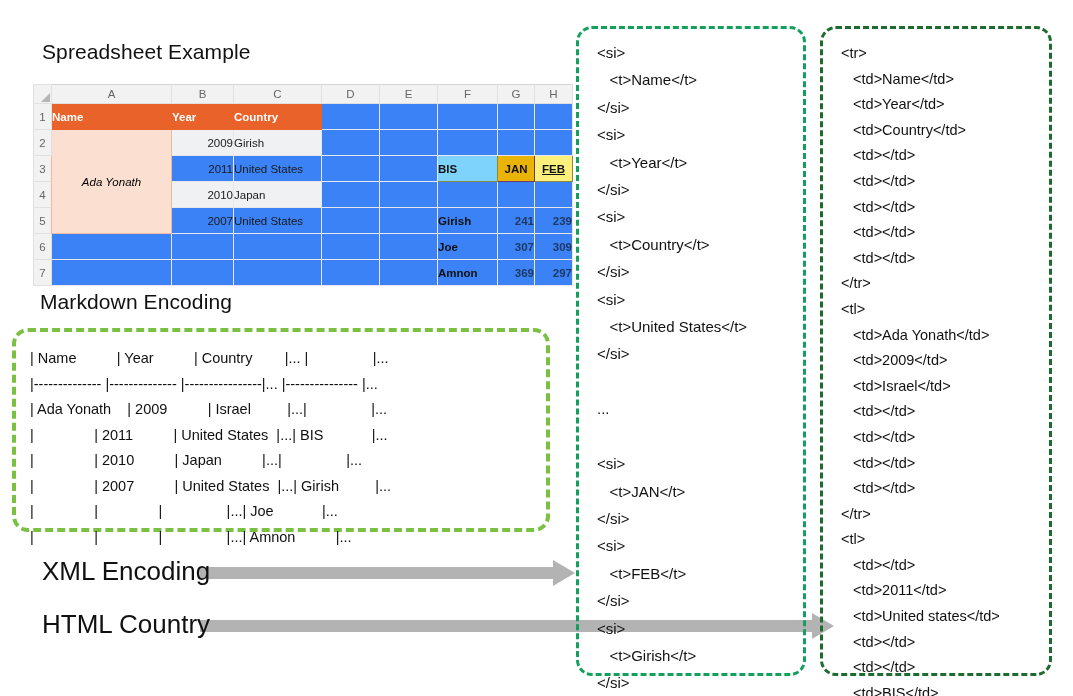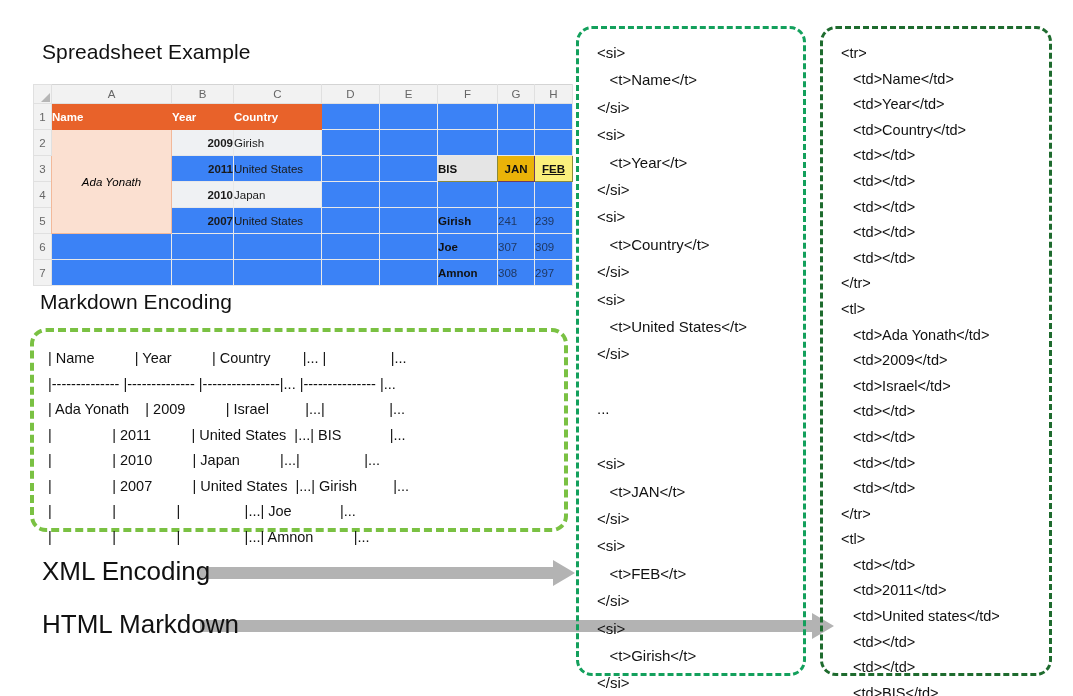--- a/index.html
+++ b/index.html
@@ -24,30 +24,30 @@
         border-style:solid;border-width:0 0 9px 9px;border-color:transparent transparent #b6b6b6 transparent;}
   .rowhdr{width:18px;background:#f2f2f2;color:#666;text-align:center;
           font-size:11.5px;border:1px solid #e0e0e0;height:25px;}
   .cell{border:1px solid #e8e8e8;height:25px;background:#3b82f6;
         padding:0 4px;vertical-align:middle;font-size:11.5px;}
   .hdr-orange{background:#e8622a;color:#fff;font-weight:bold;text-align:left;
               border:1px solid #e8622a;}
   .peach{background:#fbe0d1;border:1px solid #f2b99a;text-align:center;
          font-weight:normal;color:#000;font-style:italic;}
   .banded{background:#eff1f3;}
-  .num-right{text-align:right;font-weight:bold;color:#1a1a1a;padding-right:3px;}
+  .num-right{text-align:right;font-weight:normal;color:#1a1a1a;padding-right:3px;}
   .txt-left{text-align:left;color:#1a1a1a;}
-  .yellow{background:#e5e5e5;font-weight:bold;text-align:left;color:#111;
+  .yellow{background:#7dd3fc;font-weight:bold;text-align:left;color:#111;
           border:1px solid #8a8a3a;}
   .orchid{background:#eab308;font-weight:bold;text-align:center;color:#111;
           border:1px solid #6b3a68;}
   .yellow-c{background:#fbf07c;font-weight:bold;text-align:center;color:#111;
           border:1px solid #8a8a3a;text-decoration:underline;}
   .nm{font-weight:bold;color:#111;text-align:left;}
-  .navy{font-weight:normal;color:#1f3864;text-align:left;}
+  .navy{font-weight:bold;color:#1f3864;text-align:right;}
   .selrow td{border-top:1.5px solid #7ba7d7;}
 
   
   .dashbox{border-style:dashed;border-radius:16px;box-sizing:border-box;}
   .md-box{border:4px dashed #7ac143;}
   .xml-box{border:3.5px dashed #13a05c;}
   .html-box{border:3.5px dashed #1e6b2e;}
 
   pre.code{margin:0;white-space:pre;font-family:"Liberation Sans","DejaVu Sans",sans-serif;
            color:#111;}
@@ -167,51 +167,51 @@
     </tr>
 
     <tr>
       <td class="rowhdr">7</td>
       <td class="cell"></td>
       <td class="cell"></td>
       <td class="cell"></td>
       <td class="cell"></td>
       <td class="cell"></td>
       <td class="cell nm">Amnon</td>
-      <td class="cell navy">308</td>
+      <td class="cell navy">369</td>
       <td class="cell navy">297</td>
     </tr>
   </tbody>
     </table>
 </div>
 
 <div class="abs sec-title" style="left:40px;top:290px;">Markdown Encoding</div>
 
-<div class="abs dashbox md-box" style="left:30px;top:328px;width:538px;height:204px;">
+<div class="abs dashbox md-box" style="left:12px;top:328px;width:538px;height:204px;">
   <pre class="code" id="md-code" style="padding:14px 0 0 14px;">| Name          | Year          | Country        |... |                |...
 |-------------- |-------------- |----------------|... |--------------- |...
 | Ada Yonath    | 2009          | Israel         |...|                |...
 |               | 2011          | United States  |...| BIS            |...
 |               | 2010          | Japan          |...|                |...
 |               | 2007          | United States  |...| Girish         |...
 |               |               |                |...| Joe            |...
 |               |               |                |...| Amnon          |...</pre>
 </div>
 
 <div class="abs arrow-wrap" style="left:200px;top:560px;">
   <div class="arrow-shaft" style="width:353px;"></div>
   <div class="arrow-head"></div>
 </div>
 <div class="abs arrow-label" style="left:42px;top:556px;">XML Encoding</div>
 
 <div class="abs arrow-wrap" style="left:200px;top:613px;">
   <div class="arrow-shaft" style="width:612px;"></div>
   <div class="arrow-head"></div>
 </div>
-<div class="abs arrow-label" style="left:42px;top:609px;">HTML Markdown</div>
+<div class="abs arrow-label" style="left:42px;top:609px;">HTML Country</div>
 
 <div class="abs dashbox xml-box" style="left:576px;top:26px;width:230px;height:650px;">
   <pre class="code" id="xml-code" style="padding:10px 0 0 18px;">&lt;si&gt;
    &lt;t&gt;Name&lt;/t&gt;
 &lt;/si&gt;
 &lt;si&gt;
    &lt;t&gt;Year&lt;/t&gt;
 &lt;/si&gt;
 &lt;si&gt;
    &lt;t&gt;Country&lt;/t&gt;

